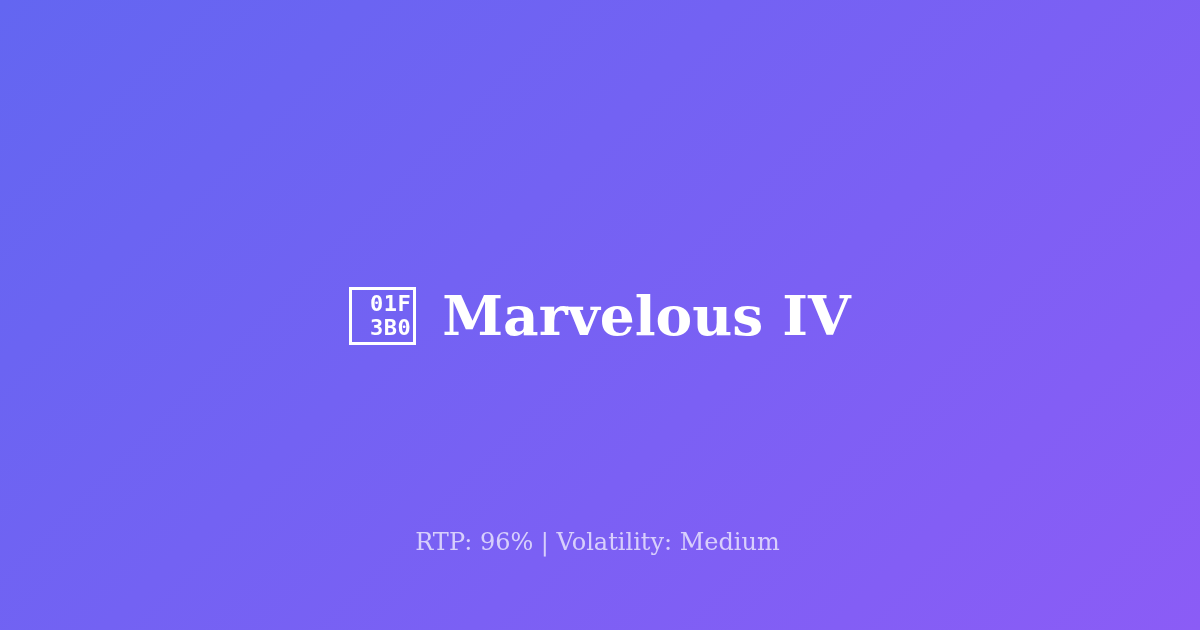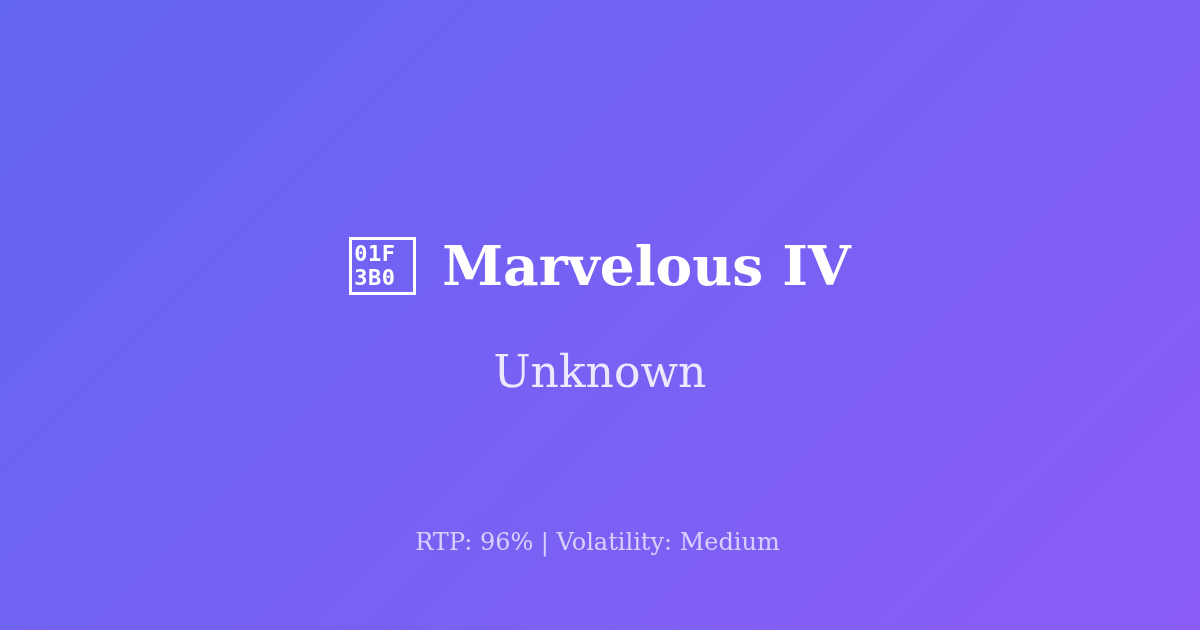--- a/index.html
+++ b/index.html
@@ -49,21 +49,21 @@
     color: #FFFFFF;
     letter-spacing: 0px;
     margin: 0;
     padding: 0;
   }
 
   
   .tofu-glyph {
     display: inline-flex;
     flex-direction: column;
-    align-items: flex-start;
+    align-items: flex-end;
     justify-content: center;
     box-sizing: border-box;
     width: 67px;
     height: 58px;
     border: 3px solid #FFFFFF;
     padding: 1px 2px;
     flex: none;
     position: relative;
     top: 1px;
   }
@@ -115,17 +115,16 @@
 
     <span class="tofu-glyph">
       <span class="tofu-row">01F</span>
       <span class="tofu-row">3B0</span>
     </span>
 
     <h1 class="game-title">Marvelous IV</h1>
 
   </div>
 
-  <div class="game-subtitle">Unknown</div>
 
   <div class="game-meta">RTP: 96% | Volatility: Medium</div>
 
 </div>
 
 </body></html>

